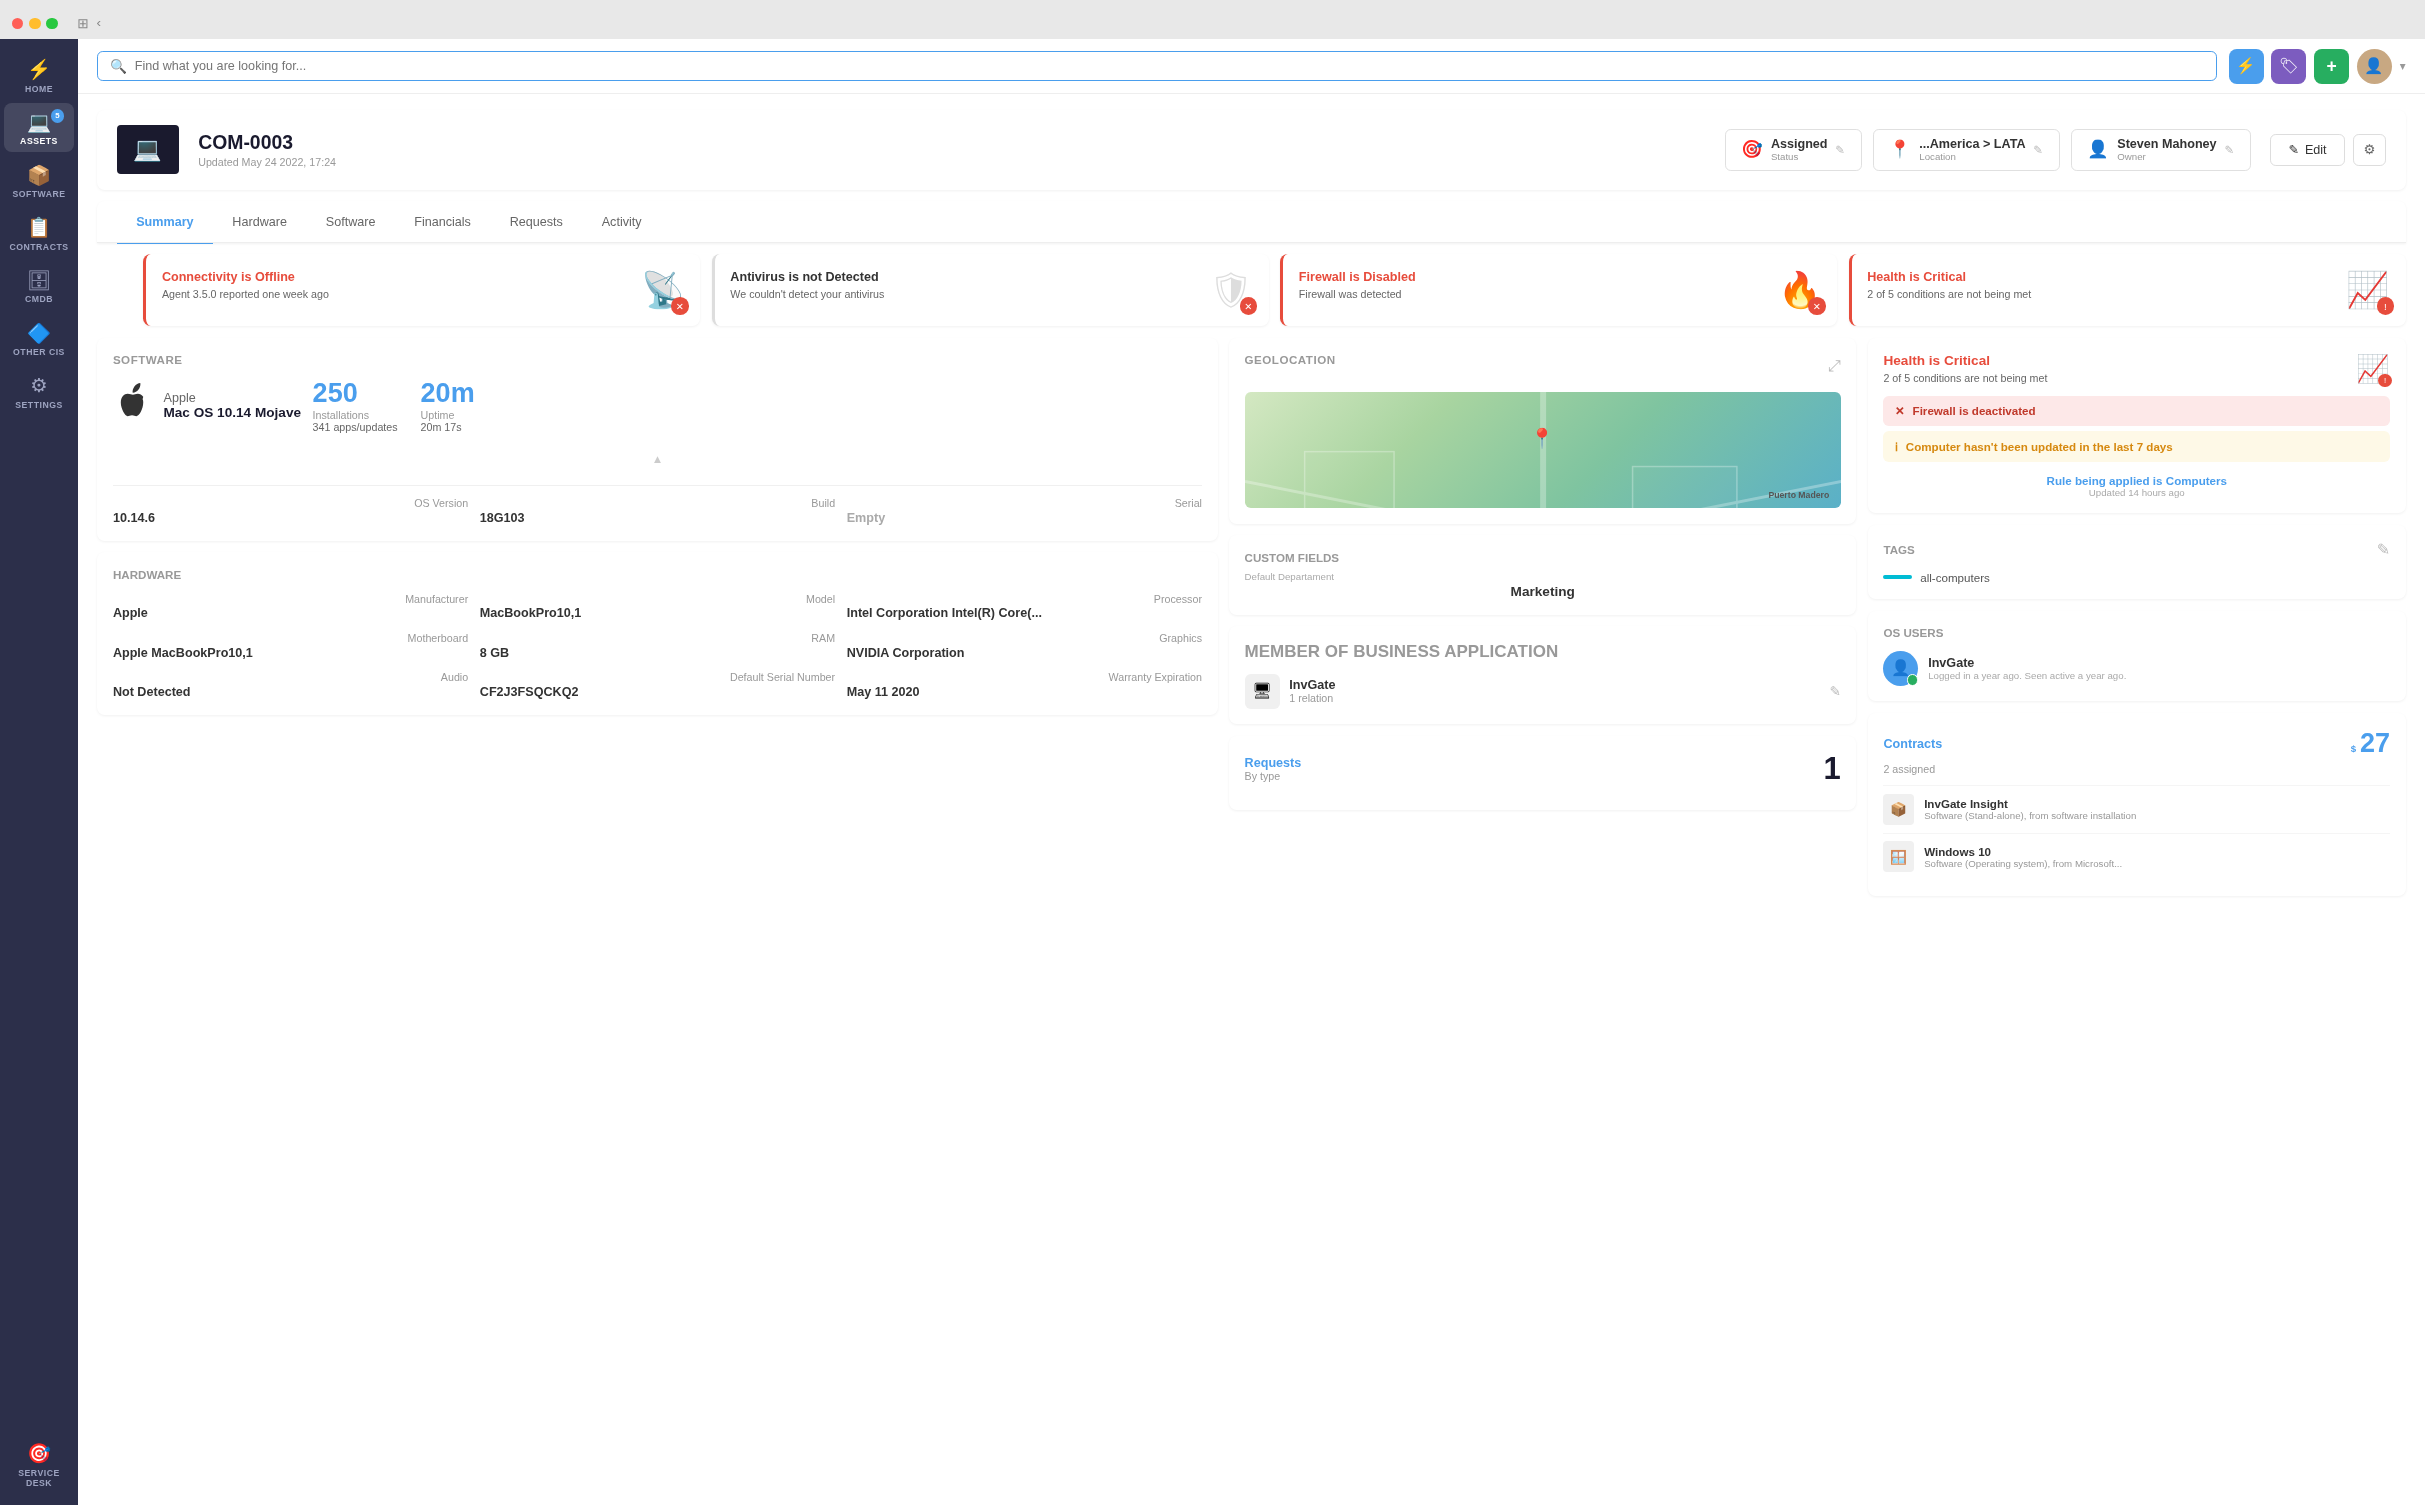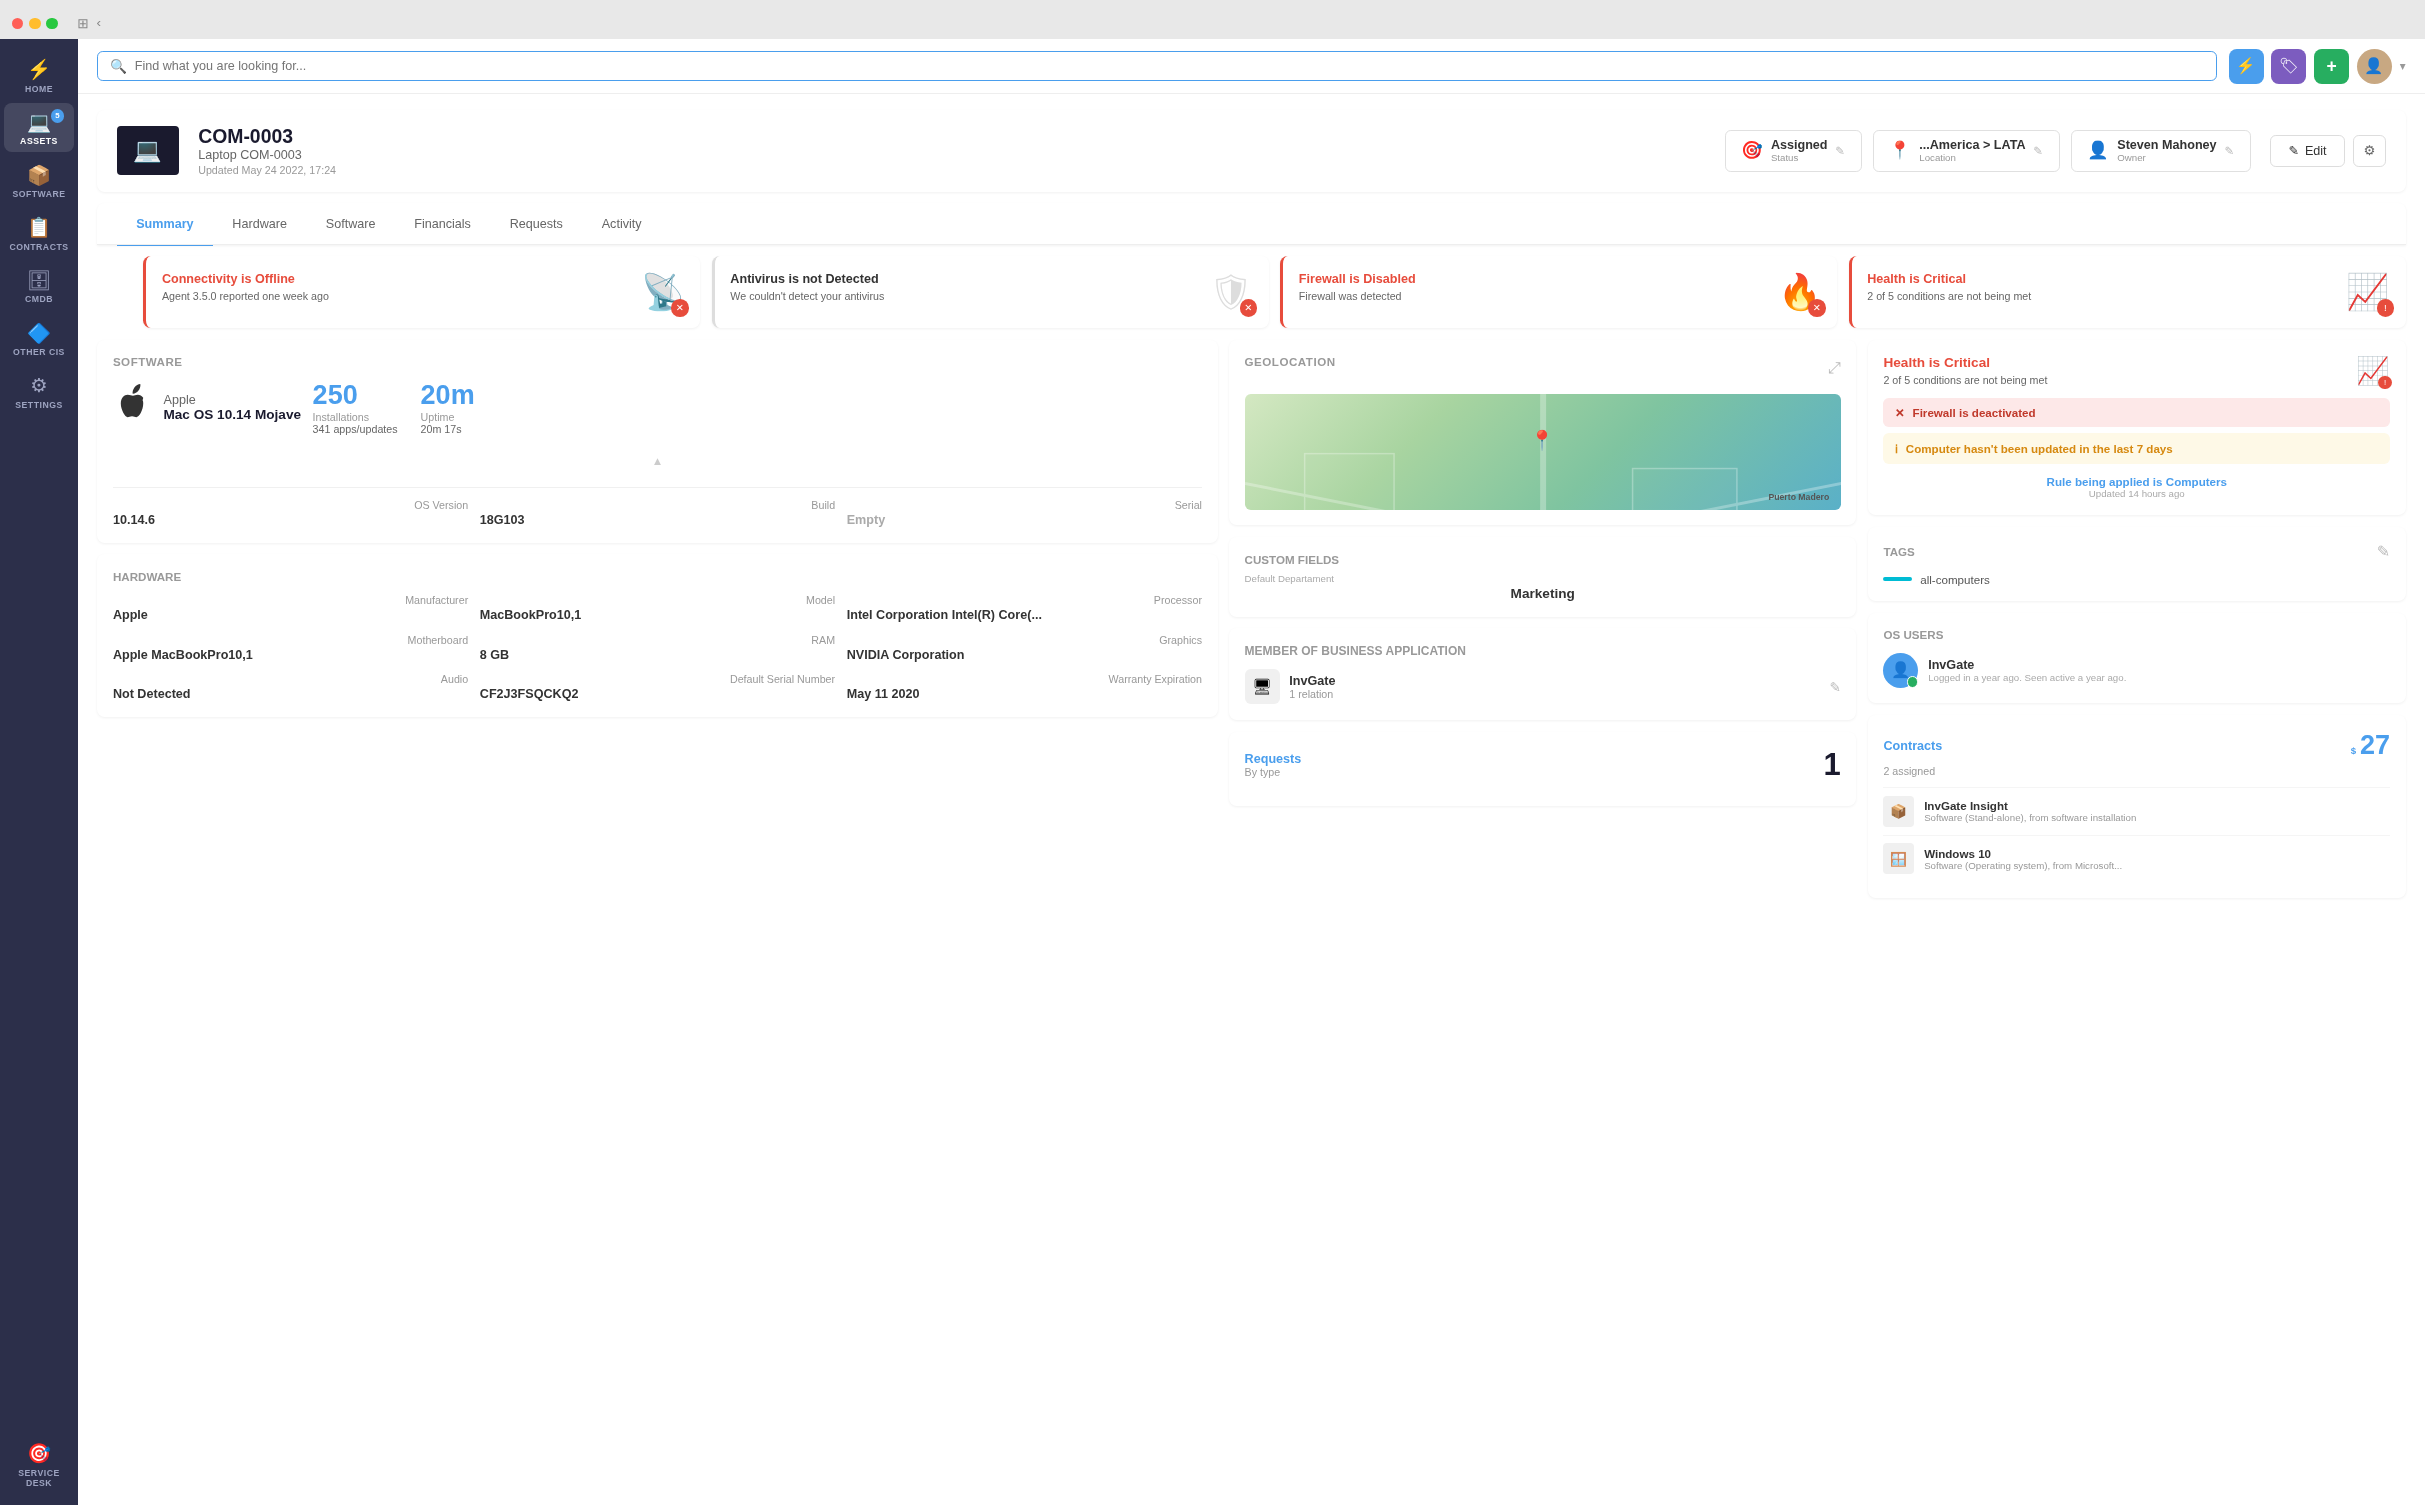--- a/index.html
+++ b/index.html
@@ -347,21 +347,21 @@
     .req-count { font-size: 31px; font-weight: 800; color: #1a1a2e; }
 
     
     .custom-fields-card { background: #fff; border-radius: 7.8px; padding: 15.5px; box-shadow: 0 1px 2.9px rgba(0,0,0,0.06); }
     .cf-title { font-size: 11.6px; color: #999; font-weight: 600; text-transform: uppercase; margin-bottom: 7.8px; }
     .cf-field-label { font-size: 9.7px; color: #aaa; }
     .cf-field-value { font-size: 13.6px; font-weight: 600; color: #333; margin-top: 1.9px; text-align: center; }
 
     
     .member-card { background: #fff; border-radius: 7.8px; padding: 15.5px; box-shadow: 0 1px 2.9px rgba(0,0,0,0.06); }
-    .member-title { font-size: 12px; color: #999; font-weight: 600; text-transform: uppercase; margin-bottom: 11.6px; }
+    .member-title { font-size: 17px; color: #999; font-weight: 600; text-transform: uppercase; margin-bottom: 11.6px; }
     .member-item { display: flex; align-items: center; gap: 9.7px; }
     .member-icon { width: 35px; height: 35px; background: #f0f0f0; border-radius: 5.8px; display: flex; align-items: center; justify-content: center; font-size: 15.5px; }
     .member-name { font-size: 12.6px; font-weight: 600; color: #333; }
     .member-rel { font-size: 10.7px; color: #999; }
     .member-link { margin-left: auto; color: #bbb; font-size: 13.6px; cursor: pointer; }
 
     
     .right-panel { display: flex; flex-direction: column; gap: 11.6px; }
 
     
@@ -451,21 +451,20 @@
     </div>
 
     <div class="page-content">
 
       <div class="asset-header">
         <div class="asset-image">
           <span>💻</span>
         </div>
         <div class="asset-info">
           <div class="asset-name">COM-0003</div>
-          <div class="asset-subtitle">Laptop COM-0003</div>
           <div class="asset-updated">Updated May 24 2022, 17:24</div>
         </div>
         <div class="asset-meta">
           <div class="asset-meta-item">
             <span class="meta-icon">🎯</span>
             <div>
               <div class="meta-value">Assigned</div>
               <div class="meta-label">Status</div>
             </div>
             <span class="meta-edit-icon">✎</span>

